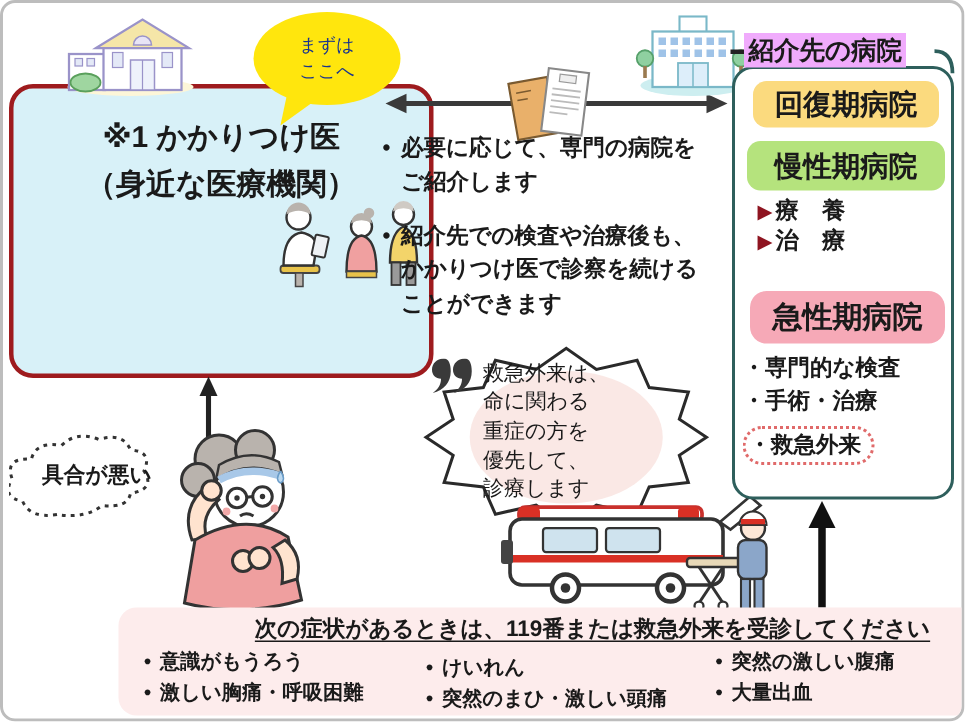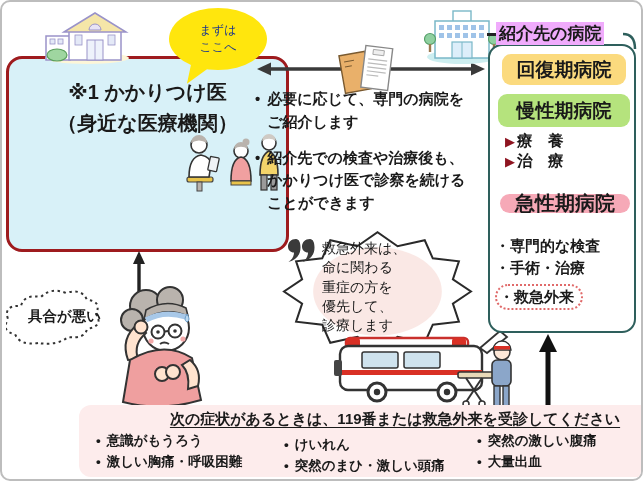--- a/index.html
+++ b/index.html
@@ -45,21 +45,21 @@
     left:486px;top:42px;width:148px;height:289px;box-sizing:border-box;
     border:2.5px solid var(--panel-border);border-radius:14px;background:#fff;
   }
   #panel-label{left:494px;top:20px;background:#f0abfc;padding:0 3px;font-size:17px;font-weight:bold;z-index:6;text-align:right;}
   #panel-label-dash{left:485px;top:31px;width:9px;height:3px;background:#222;z-index:6;}
   .pill{display:flex;align-items:center;justify-content:center;font-weight:bold;border-radius:9px;box-sizing:border-box;}
   #pill-recovery{left:500px;top:52px;width:124px;height:31px;background:var(--recovery-bg);font-size:19px;}
   #pill-chronic{left:496px;top:92px;width:132px;height:33px;background:var(--chronic-bg);font-size:19px;}
   #chronic-items{left:503px;top:129px;font-size:15.5px;font-weight:bold;line-height:1.32;}
   #chronic-items .tri{color:var(--triangle-red);font-size:13px;margin-right:2px;}
-  #pill-acute{left:498px;top:192px;width:130px;height:19px;background:var(--acute-bg);font-size:20px;border-radius:11px;}
+  #pill-acute{left:498px;top:192px;width:130px;height:35px;background:var(--acute-bg);font-size:20px;border-radius:11px;}
   #acute-items{left:493px;top:233px;font-size:15px;font-weight:bold;line-height:1.42;}
   #acute-items .row{margin-bottom:1px;}
   #er-oval{display:inline-block;border:2px dotted #e06a6a;border-radius:16px;padding:0 7px 1px 2px;margin-top:4px;}
 
   
   #thought-text{left:26px;top:305px;font-size:14.5px;font-weight:bold;z-index:3;}
 
   
   #bottom-box{left:77px;top:403px;width:632px;height:72px;background:var(--emergency-box-bg);border-radius:12px;}
   #bottom-title{left:0;top:5px;width:100%;text-align:center;font-size:15px;font-weight:bold;

